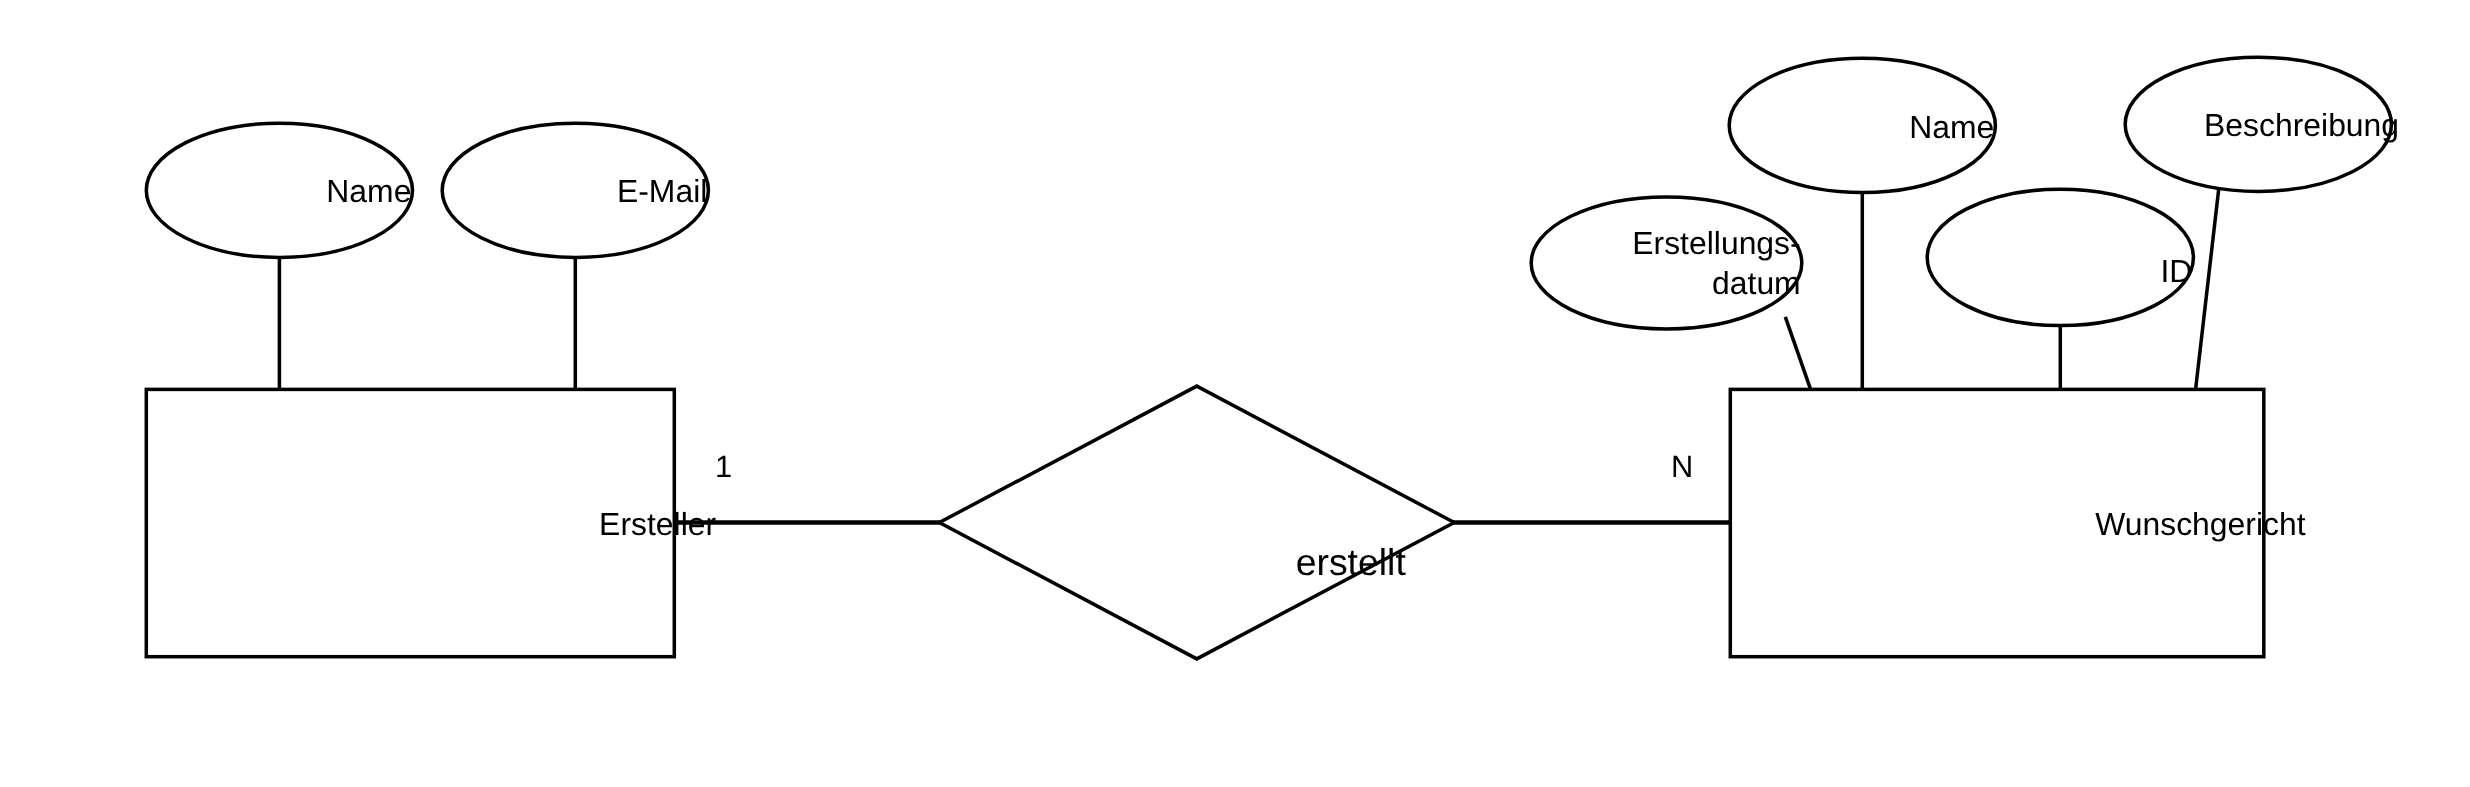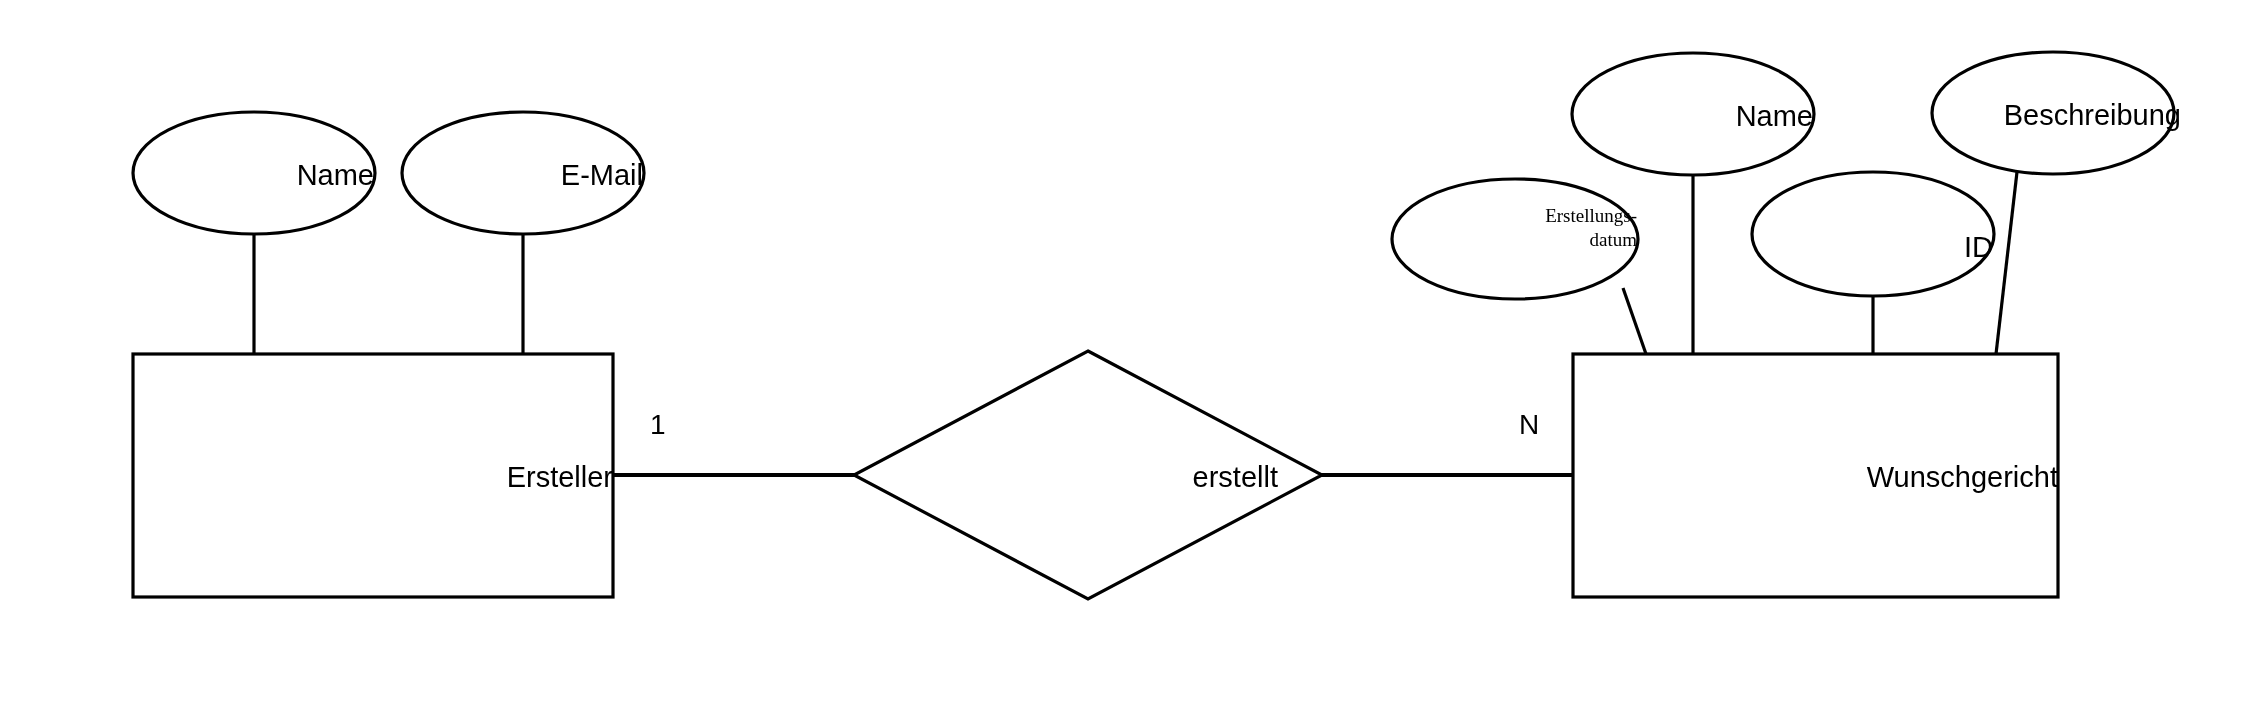--- a/index.html
+++ b/index.html
@@ -43,32 +43,33 @@
     position: absolute;
     color: #000000;
     font-family: "Liberation Sans", sans-serif;
     text-align: right;
     white-space: nowrap;
     line-height: 1.18;
     user-select: none;
   }
   .lbl-entity {
     font-size: 29px;
+    margin-left: 38px;
   }
   .lbl-rel {
-    font-size: 29px;
+    font-size: 34px;
+    margin-top: 32px;
   }
   .lbl-attr {
     font-size: 29px;
   }
   .lbl-attr-2line {
-    font-size: 19px;
+    font-size: 29px;
     line-height: 1.25;
     white-space: normal;
-    font-family: Liberation Serif, serif;
   }
   .lbl-card {
     font-size: 28px;
     text-align: left;
   }
   .pk {
     text-underline-offset: 4px;
     text-decoration-thickness: 2px;
   }
 </style>

